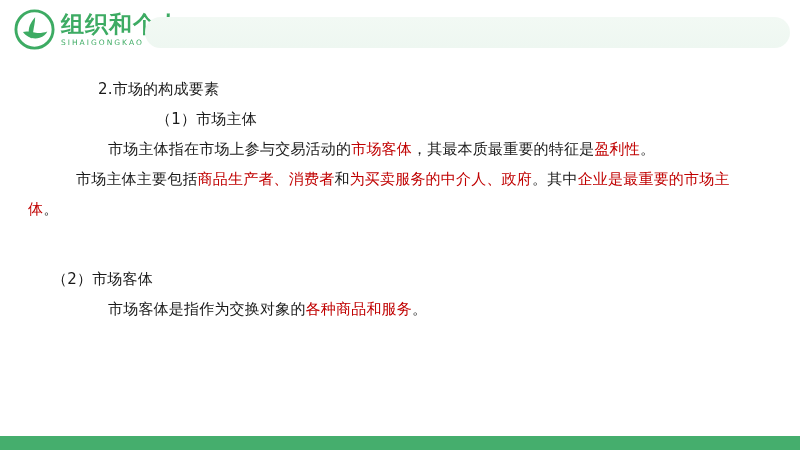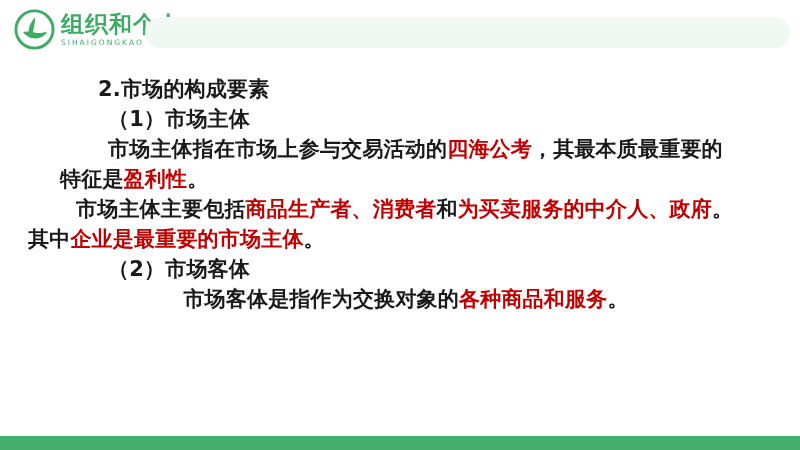--- a/index.html
+++ b/index.html
@@ -67,37 +67,37 @@
   }
 
   
   .slide-body {
     position: absolute;
     left: 0;
     top: 74px;
     width: 800px;
   }
   .para {
-    font-size: 21px;
-    font-weight: 700;
+    font-size: 15px;
+    font-weight: 400;
     line-height: 30px;
     color: #1a1a1a;
     margin: 0;
     padding: 0 60px 0 60px;
     letter-spacing: 0.2px;
     text-align: left;
     word-break: break-all;
   }
   .p-title     { padding-left: 98px; }
   .p-intro     { padding-left: 108px; }
-  .p-sub       { padding-left: 108px; }
+  .p-sub       { padding-left: 108px; margin-left: 48px; }
   .p-flow      { padding-left: 60px; text-indent: 48px; }
   .p-flow-2    { padding-left: 28px; text-indent: 48px; }
-  .p-sub2      { padding-left: 108px; }
-  .p-flow-3    { padding-left: 72px; text-align: center; }
+  .p-sub2      { padding-left: 52px; margin-top: 40px; }
+  .p-flow-3    { padding-left: 108px; }
 
   .hl { color: #c00000; }
 
   
   .footer-bar {
     position: absolute;
     left: 0;
     bottom: 0;
     width: 800px;
     height: 14px;
@@ -126,21 +126,21 @@
   <div class="header-pill"></div>
 </div>
 
 <div class="slide-body">
 
   <p class="para p-title">2.市场的构成要素</p>
 
 
   <p class="para p-sub">（1）市场主体</p>
 
-  <p class="para p-flow"><span>市场主体指在市场上参与交易活动的</span><span class="hl">四海公考</span><span>，其最本质最重要的特征是</span><span class="hl">盈利性</span><span>。</span></p>
+  <p class="para p-flow"><span>市场主体指在市场上参与交易活动的</span><span class="hl">市场客体</span><span>，其最本质最重要的特征是</span><span class="hl">盈利性</span><span>。</span></p>
 
   <p class="para p-flow-2"><span>市场主体主要包括</span><span class="hl">商品生产者、消费者</span><span>和</span><span class="hl">为买卖服务的中介人、政府</span><span>。其中</span><span class="hl">企业是最重要的市场主体</span><span>。</span></p>
 
   <p class="para p-sub2">（2）市场客体</p>
 
   <p class="para p-flow-3"><span>市场客体是指作为交换对象的</span><span class="hl">各种商品和服务</span><span>。</span></p>
 
 </div>
 
 <div class="footer-bar"></div>

